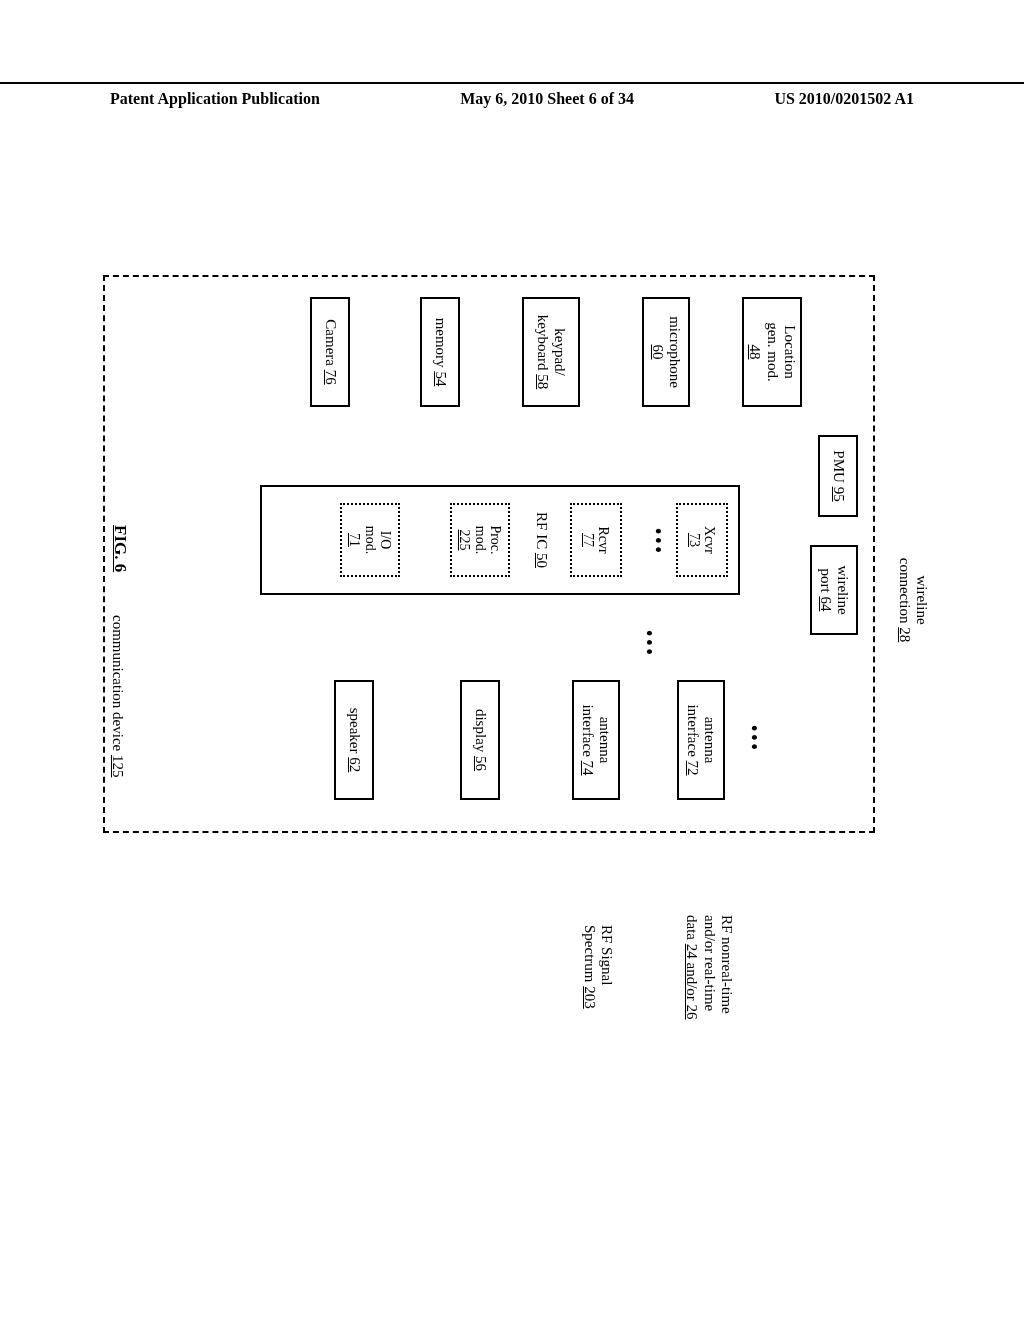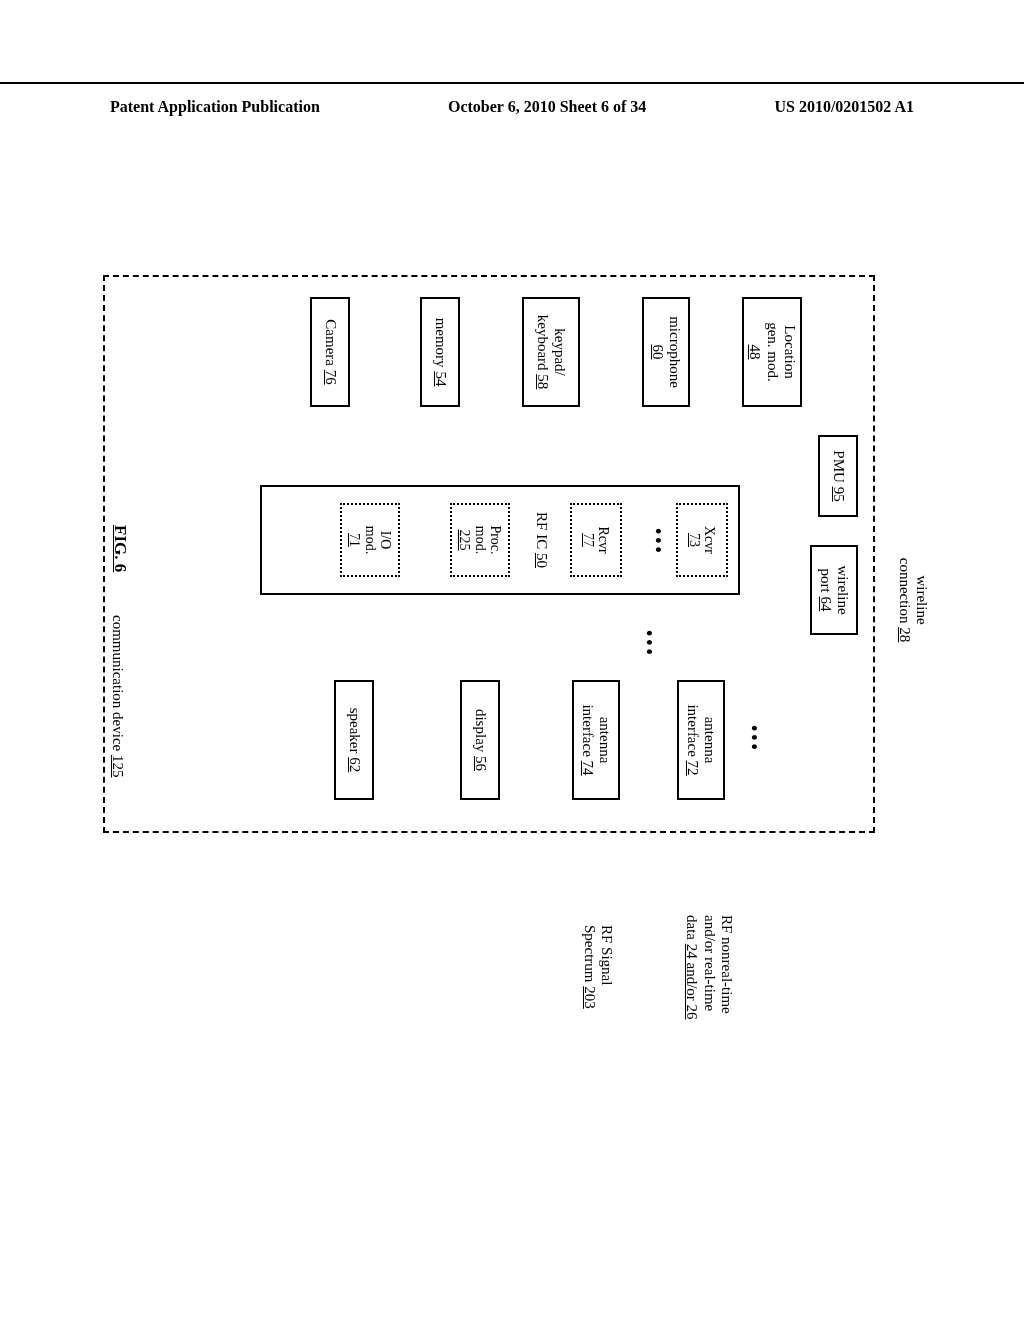--- a/index.html
+++ b/index.html
@@ -11,21 +11,21 @@
     position: relative;
   }
   .page-header {
     position: absolute;
     top: 82px;
     left: 0;
     width: 100%;
     border-top: 2px solid #000;
     display: flex;
     justify-content: space-between;
-    padding: 14px 110px 0 110px;
+    padding: 6px 110px 0 110px;
     font-size: 16px;
     font-weight: bold;
   }
   .diagram-area {
     position: absolute;
     top: 255px;
     left: 120px;
     width: 790px;
     height: 830px;
   }
@@ -98,21 +98,21 @@
   .rot-wrap {
     transform: rotate(90deg);
     transform-origin: 395px 415px;
   }
 </style>
 </head>
 <body>
 
 <div class="page-header">
   <span>Patent Application Publication</span>
-  <span>October 6, 2010  Sheet 6 of 34</span>
+  <span>May 6, 2010  Sheet 6 of 34</span>
   <span>US 2010/0201502 A1</span>
 </div>
 
 <div class="diagram-area">
  <div class="rot-wrap">
 
   <div class="device-boundary"></div>
 
   <div class="box" style="left:22px; top:128px; width:110px; height:60px;">
     <span>Location</span>

